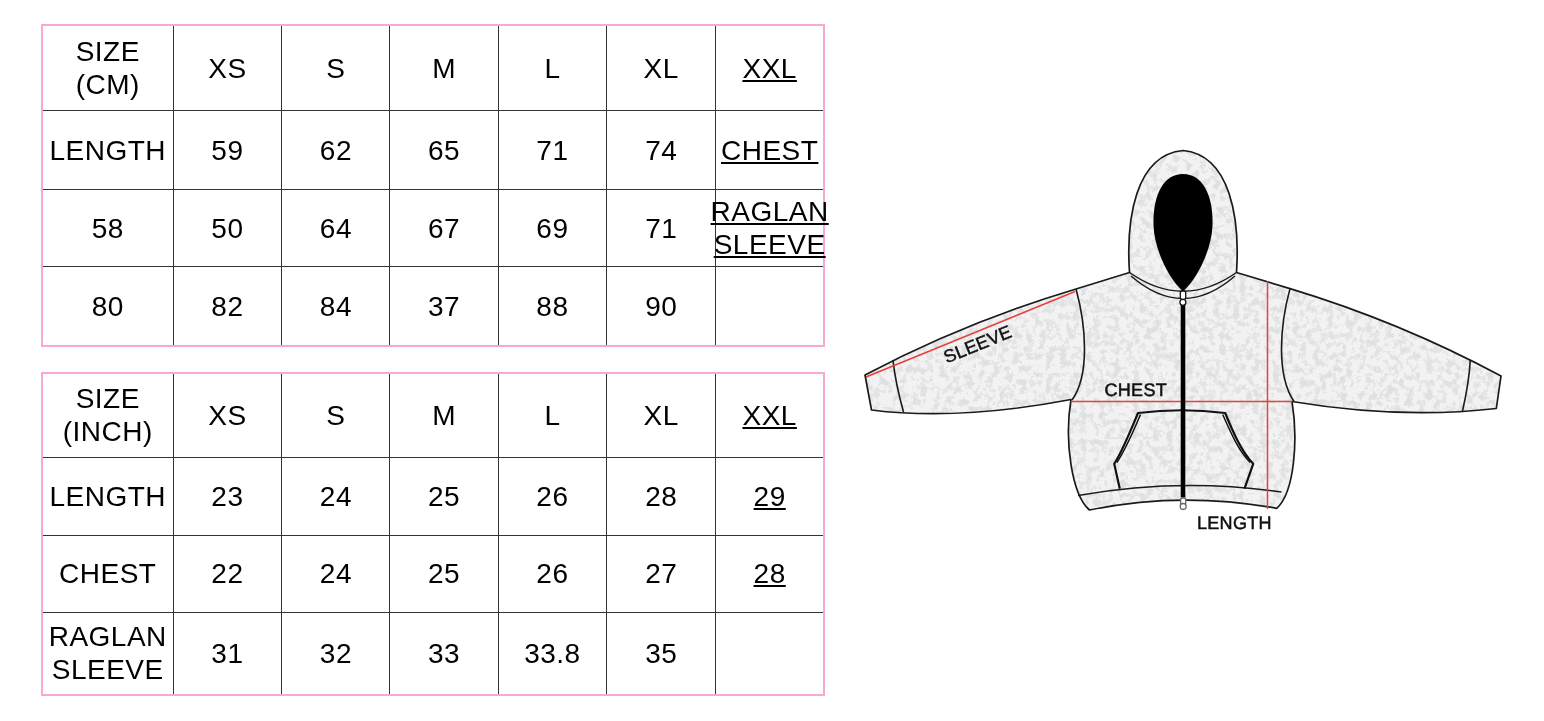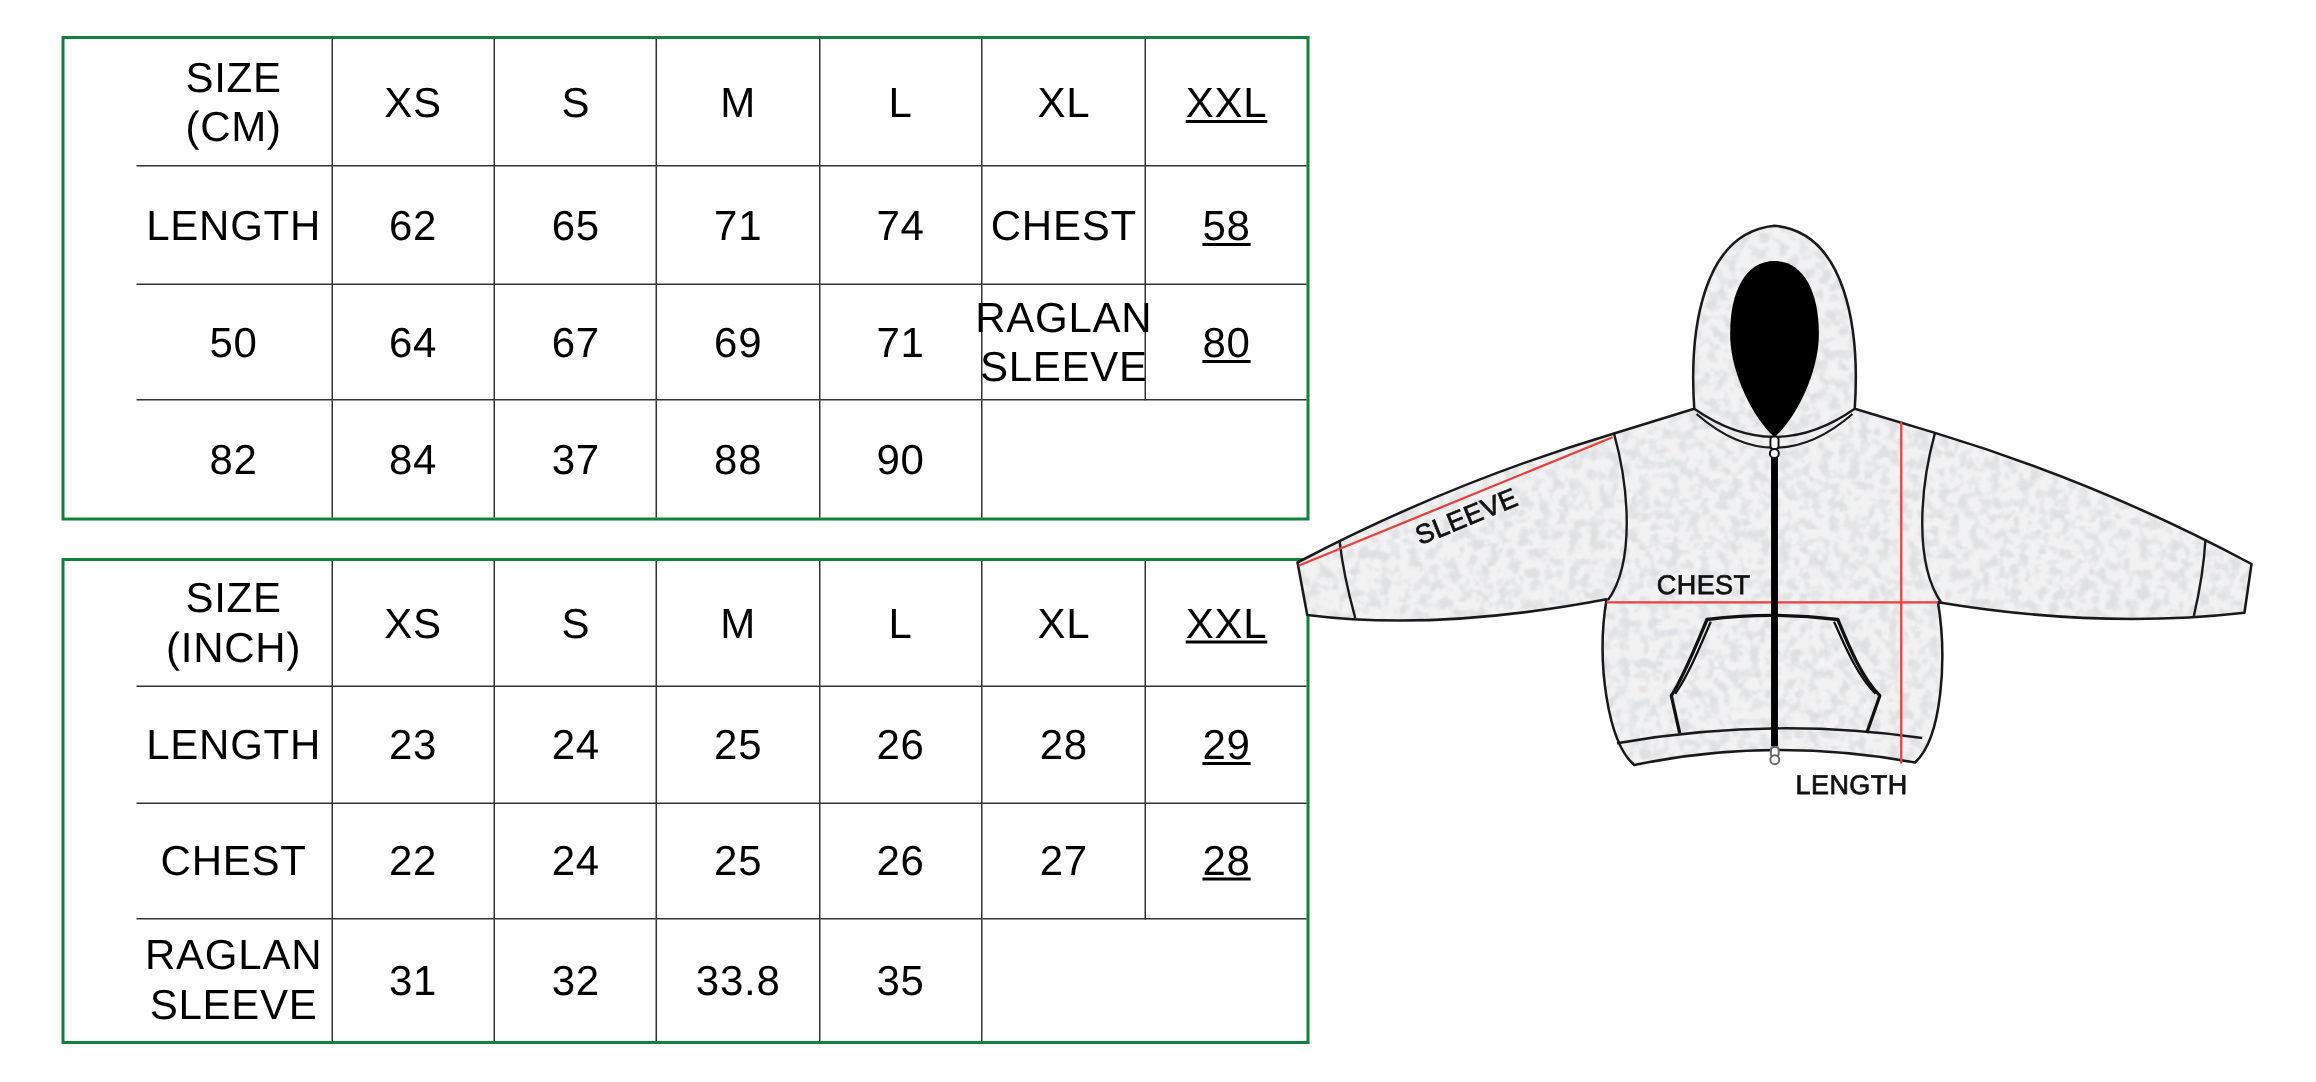--- a/index.html
+++ b/index.html
@@ -1,21 +1,21 @@
 <!DOCTYPE html>
 <html><head>
 <meta charset="utf-8">
 <style>
   svg text{-webkit-font-smoothing:antialiased;}
   html,body{margin:0;padding:0;background:#ffffff;}
   #page{position:relative;width:1544px;height:721px;background:#ffffff;overflow:hidden;
         font-family:"Liberation Sans",sans-serif;}
-  .tbl{position:absolute;display:grid;border:2px solid #15803d;
+  .tbl{position:absolute;display:grid;border:2px solid #f9a8d4;
        grid-template-columns:130.5px 108.8px 108.2px 108.3px 108.3px 109.3px 106.6px;
-       box-sizing:border-box;padding-left:48px;}
+       box-sizing:border-box;}
   .tbl div{border-right:1.6px solid #333;border-bottom:1.6px solid #333;
        box-sizing:border-box;display:flex;align-items:center;justify-content:center;
        text-align:center;font-size:28px;line-height:33px;color:#000;letter-spacing:0.5px;}
   .tbl div:nth-child(7n){border-right:none;text-decoration:underline;}
   .tbl div:nth-child(n+22){border-bottom:none;}
   #t1{left:41px;top:24px;grid-template-rows:85px 79px 77.2px 78.2px;}
   #t2{left:41px;top:371.5px;grid-template-rows:84px 78.2px 77.2px 81.1px;}
 </style>
 </head>
 <body>
@@ -23,20 +23,21 @@
 
   <div class="tbl" id="t1">
     <div>SIZE<br>(CM)</div>
       <div>XS</div>
       <div>S</div>
       <div>M</div>
       <div>L</div>
       <div>XL</div>
       <div>XXL</div>
     <div>LENGTH</div>
+      <div>59</div>
       <div>62</div>
       <div>65</div>
       <div>71</div>
       <div>74</div>
     <div>CHEST</div>
       <div>58</div>
       <div>50</div>
       <div>64</div>
       <div>67</div>
       <div>69</div>
@@ -68,20 +69,21 @@
     <div>CHEST</div>
       <div>22</div>
       <div>24</div>
       <div>25</div>
       <div>26</div>
       <div>27</div>
       <div>28</div>
     <div>RAGLAN<br>SLEEVE</div>
       <div>31</div>
       <div>32</div>
+      <div>33</div>
       <div>33.8</div>
       <div>35</div>
   </div>
 
   <svg id="hoodie" text-rendering="geometricPrecision" width="1544" height="721" viewBox="0 0 1544 721" style="position:absolute;left:0;top:0;">
     <defs>
       <filter id="blob1" x="0" y="0" width="100%" height="100%" color-interpolation-filters="sRGB">
         <feTurbulence type="fractalNoise" baseFrequency="0.15" numOctaves="3" seed="5"></feTurbulence>
         <feColorMatrix type="matrix" values="0 0 0 0 0  0 0 0 0 0  0 0 0 0 0  1 1 1 0 -1.02"></feColorMatrix>
         <feComponentTransfer result="mask">

